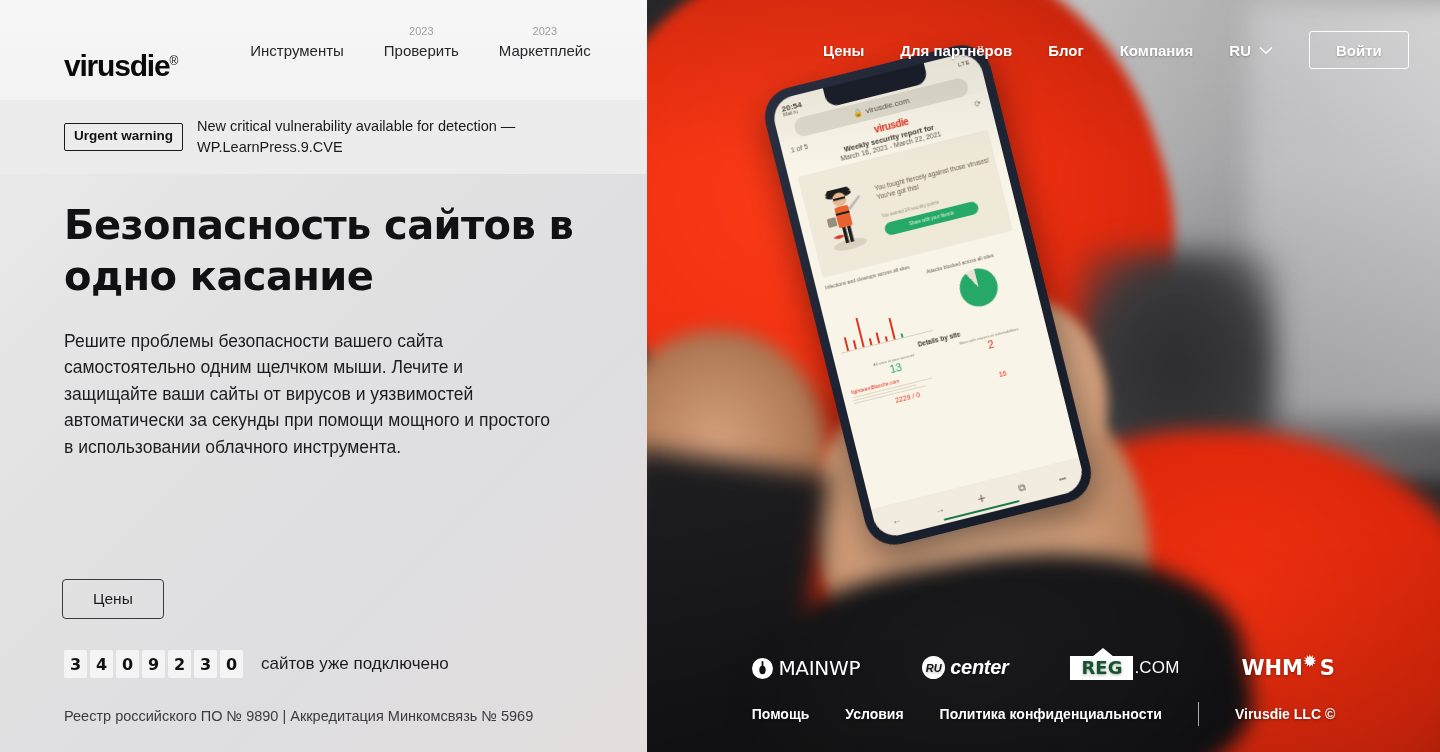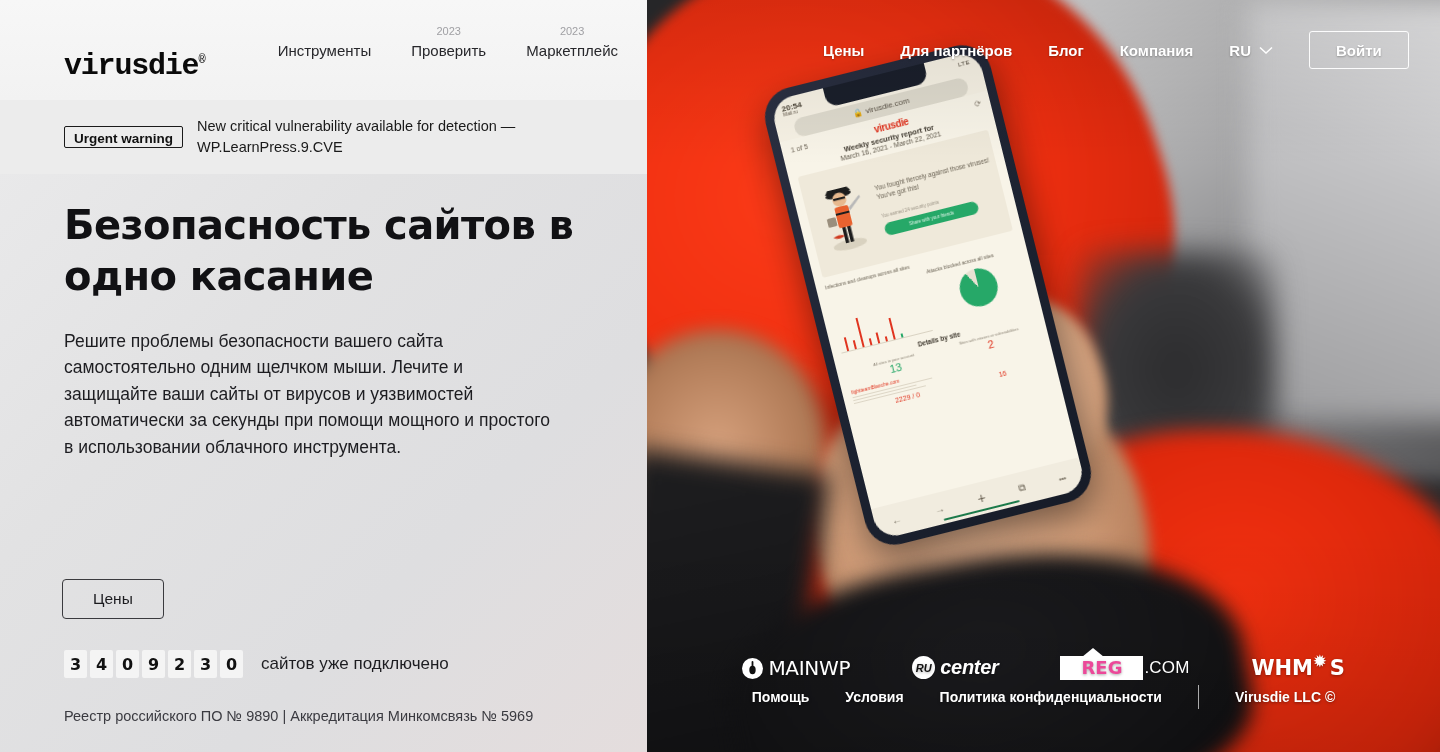--- a/index.html
+++ b/index.html
@@ -19,42 +19,42 @@
   }
   #left-header {
     position: absolute; left: 0; top: 0; width: 647px; height: 100px;
     background: linear-gradient(180deg, #f7f7f7 0%, #f2f2f2 100%);
     display: flex; align-items: center;
   }
   #logo {
     margin-left: 64px;
     font-size: 30px; font-weight: bold; color: #0a0a0a;
     letter-spacing: -1.2px; position: relative; line-height: 1;
-    font-family: Liberation Mono, monospace;
+    font-family: Liberation Sans, sans-serif;
     margin-top: 31px;
   }
   #logo .reg { font-size: 12px; vertical-align: super; font-weight: normal; letter-spacing: 0; }
 
   #left-nav { display: flex; align-items: flex-end; margin-left: 72px; gap: 40px; }
   .lnav-item {
     position: relative; font-size: 15px; color: #27272b; white-space: nowrap;
     padding-bottom: 0px; cursor: pointer;
   }
   .lnav-item .yr {
     position: absolute; top: -17px; left: 50%; transform: translateX(-50%);
     font-size: 11px; color: #a0a0a4; font-weight: normal;
   }
 
   #warning-band {
     position: absolute; left: 0; top: 100px; width: 647px; height: 74px;
     background: #ececec; display: flex; align-items: center;
   }
   #warn-badge {
     margin-left: 64px; border: 1px solid #1a1a1a; color: #111;
-    font-size: 13.5px; font-weight: bold; padding: 5px 9px 1px; border-radius: 2px;
+    font-size: 13.5px; font-weight: bold; padding: 5px 9px 8px; border-radius: 2px;
     white-space: nowrap; line-height: 1;
   }
   #warn-text {
     margin-left: 14px; font-size: 14.5px; color: #1a1a1a; line-height: 1.42;
     max-width: 400px;
   }
 
   #hero { position: absolute; left: 64px; top: 200px; width: 540px; }
   #hero-title {
     font-size: 40px; font-weight: bold; line-height: 1.27; color: #111114;
@@ -254,40 +254,40 @@
   }
   #p-mainwp-txt { font-size: 20px; font-weight: normal; letter-spacing: -0.3px;
     font-family: "DejaVu Sans", sans-serif; }
   #p-ru-badge {
     width: 23px; height: 23px; border-radius: 50%; background: #fff; color: #111;
     font-size: 11px; font-style: italic; font-weight: bold;
     display: flex; align-items: center; justify-content: center; margin-right: 5px;
   }
   #p-ru-txt { font-size: 20px; font-style: italic; font-weight: bold; letter-spacing: -0.3px; }
   #p-reg-box {
-    background: #fff; color: #ec4899; font-size: 18px; font-weight: bold;
-    padding: 1px 21px 2px; margin-right: 1px; position: relative;
+    background: #fff; color: #14532d; font-size: 18px; font-weight: bold;
+    padding: 1px 11px 2px; margin-right: 1px; position: relative;
     font-family: "DejaVu Sans", sans-serif;
   }
   #p-reg-box::before {
     content: ""; position: absolute; left: 22px; top: -8px;
     border-left: 11px solid transparent; border-right: 11px solid transparent;
     border-bottom: 9px solid #fff;
   }
   #p-reg-com { font-size: 17px; font-weight: normal; letter-spacing: 0.2px; }
   #p-whmcs { font-size: 21px; font-weight: bold; letter-spacing: -0.2px;
     font-family: "DejaVu Sans", sans-serif; display: flex; align-items: center; }
   .gear { display: inline-block; width: 15px; height: 15px; position: relative; margin: 0 1px; }
   .gear::before {
     content: "✹"; position: absolute; left: -1px; top: -10px; font-size: 17px; color: #fff;
   }
 
   
   #footer-links {
-    position: absolute; left: 0; bottom: 43px; width: 793px;
+    position: absolute; left: 0; bottom: 26px; width: 793px;
     display: flex; align-items: center; justify-content: center; gap: 36px; z-index: 5;
   }
   .flink { color: #fff; font-size: 14px; font-weight: bold; white-space: nowrap;
     cursor: pointer; text-shadow: 0 1px 3px rgba(0,0,0,0.4); }
   #f-divider { width: 1px; height: 24px; background: rgba(255,255,255,0.65); }
   #f-copy { color: #ffffff; font-size: 14px; font-weight: bold; white-space: nowrap;
     text-shadow: 0 1px 3px rgba(0,0,0,0.4); }
 </style>
 </head>
 <body>

